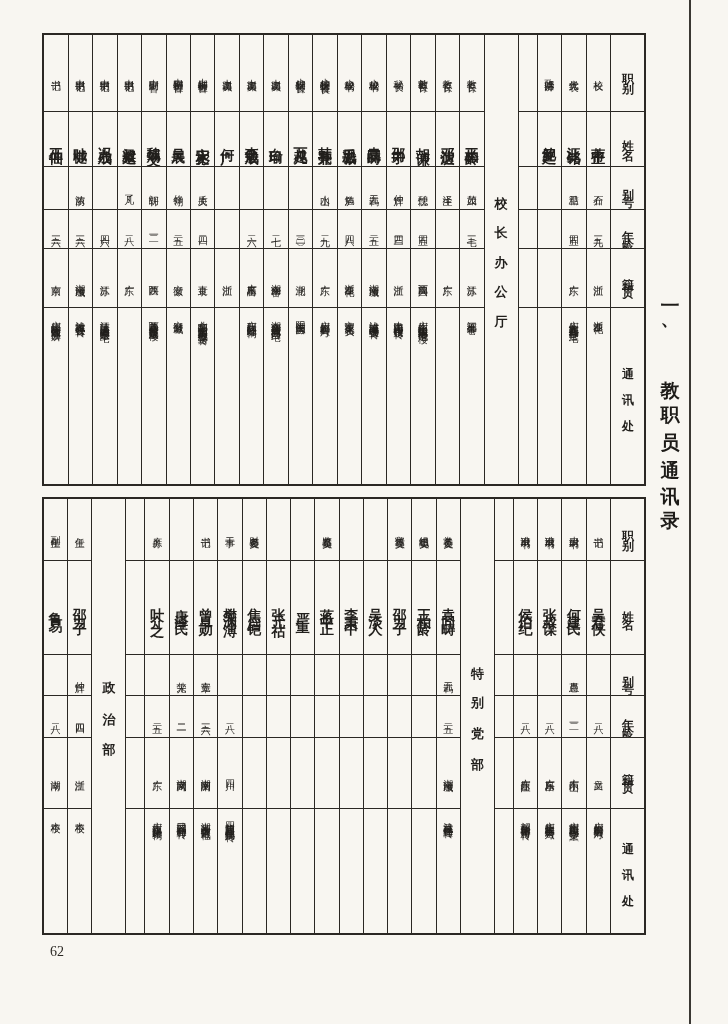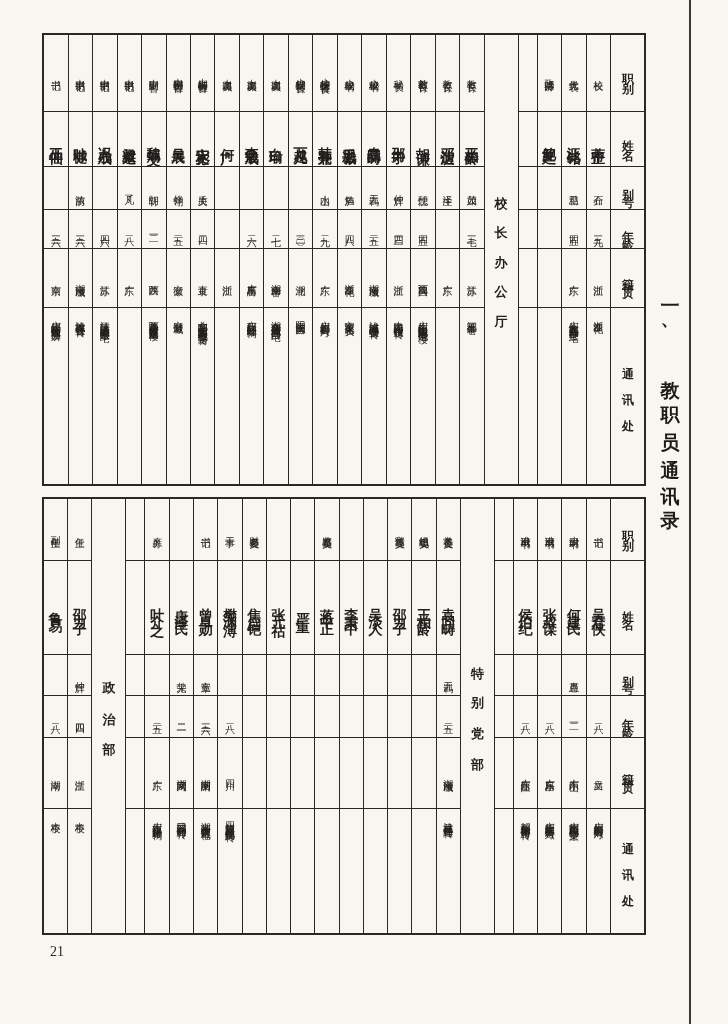--- a/index.html
+++ b/index.html
@@ -430,14 +430,14 @@
         <div class="cell title">副主任</div>
         <div class="cell name">鲁易</div>
         <div class="cell alias"></div>
         <div class="cell age">二八</div>
         <div class="cell native">湖南</div>
         <div class="cell addr">本校</div>
       </div>
     </div>
   <div class="side-title">一、教职员通讯录</div>
   <div class="page-edge"></div>
-  <div class="page-number">21</div>
+  <div class="page-number">62</div>
 </div>
 
 </body></html>

